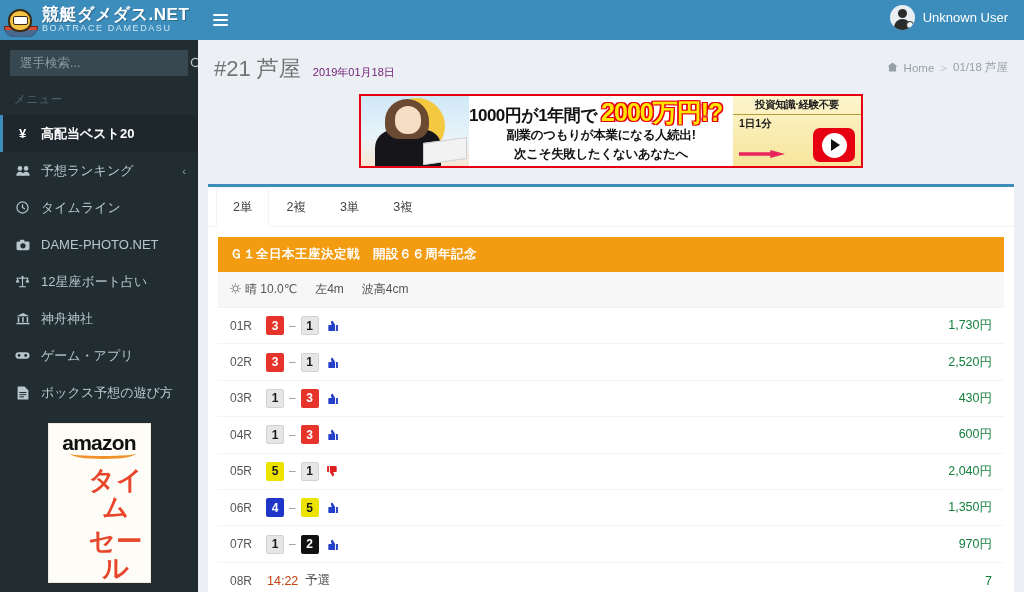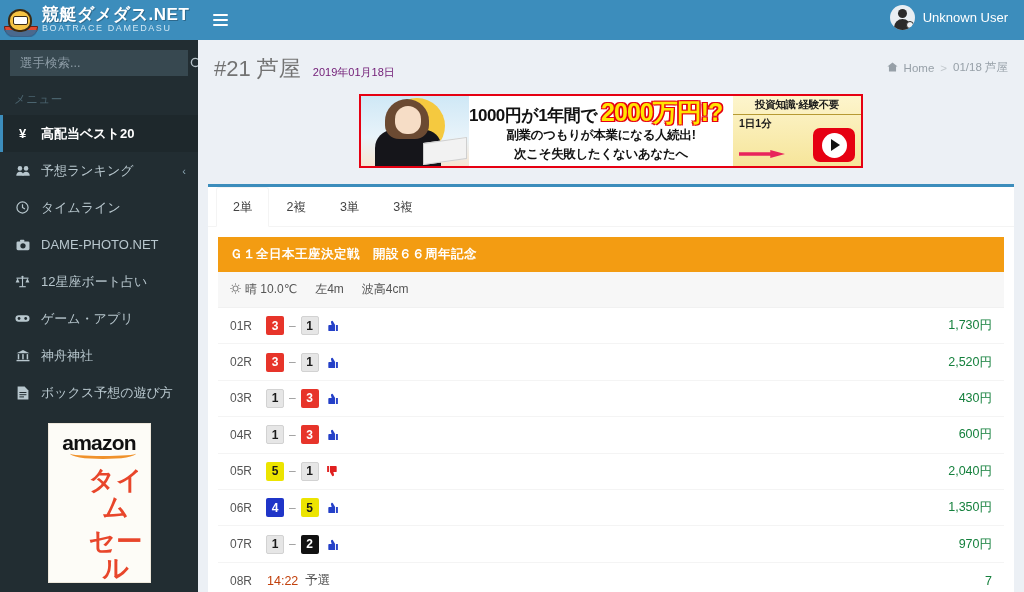--- a/index.html
+++ b/index.html
@@ -400,40 +400,40 @@
           <path d="M1.5 3.4 L3.6 8 H-0.6 Z" fill="#b8c7ce" transform="translate(1.2,0)"></path>
           <path d="M14.5 3.4 L16.6 8 H12.4 Z" fill="#b8c7ce" transform="translate(-1.2,0)"></path>
           <line x1="4.5" y1="12.6" x2="11.5" y2="12.6" stroke="#b8c7ce" stroke-width="1.2"></line>
         </svg>
       </span>
       <span class="mi-label">12星座ボート占い</span>
     </div>
 
     <div class="menu-item">
       <span class="mi-icon">
-        <svg width="15" height="9" viewBox="0 0 16 9">
-          <rect x="0.5" y="1" width="15" height="7" rx="3.5" fill="#b8c7ce"></rect>
-          <circle cx="4.3" cy="4.5" r="1.5" fill="#222d32"></circle>
-          <circle cx="11.4" cy="4.5" r="1.5" fill="#222d32"></circle>
-        </svg>
-      </span>
-      <span class="mi-label">ゲーム・アプリ</span>
-    </div>
-
-    <div class="menu-item">
-      <span class="mi-icon">
         <svg width="14" height="13" viewBox="0 0 16 14">
           <path d="M8 0.8 L15.4 4.4 H0.6 Z" fill="#b8c7ce"></path>
           <rect x="2" y="5.4" width="1.7" height="6" fill="#b8c7ce"></rect>
           <rect x="7.1" y="5.4" width="1.7" height="6" fill="#b8c7ce"></rect>
           <rect x="12.2" y="5.4" width="1.7" height="6" fill="#b8c7ce"></rect>
           <rect x="0.6" y="12" width="14.8" height="1.6" fill="#b8c7ce"></rect>
         </svg>
       </span>
       <span class="mi-label">神舟神社</span>
+    </div>
+
+    <div class="menu-item">
+      <span class="mi-icon">
+        <svg width="15" height="9" viewBox="0 0 16 9">
+          <rect x="0.5" y="1" width="15" height="7" rx="3.5" fill="#b8c7ce"></rect>
+          <circle cx="4.3" cy="4.5" r="1.5" fill="#222d32"></circle>
+          <circle cx="11.4" cy="4.5" r="1.5" fill="#222d32"></circle>
+        </svg>
+      </span>
+      <span class="mi-label">ゲーム・アプリ</span>
     </div>
 
     <div class="menu-item">
       <span class="mi-icon">
         <svg width="12" height="14" viewBox="0 0 12 14">
           <path d="M0.6 0.6h7l3.8 3.8v9H0.6z" fill="#b8c7ce"></path>
           <rect x="2.4" y="6" width="7" height="1" fill="#222d32"></rect>
           <rect x="2.4" y="8.2" width="7" height="1" fill="#222d32"></rect>
           <rect x="2.4" y="10.4" width="4.6" height="1" fill="#222d32"></rect>
         </svg>

